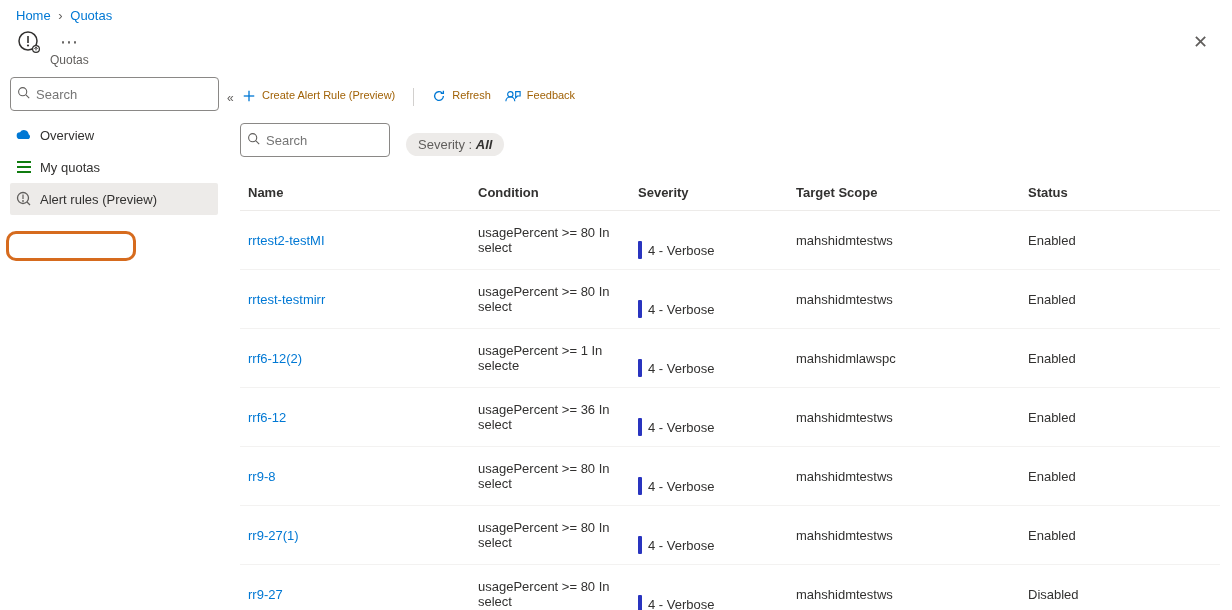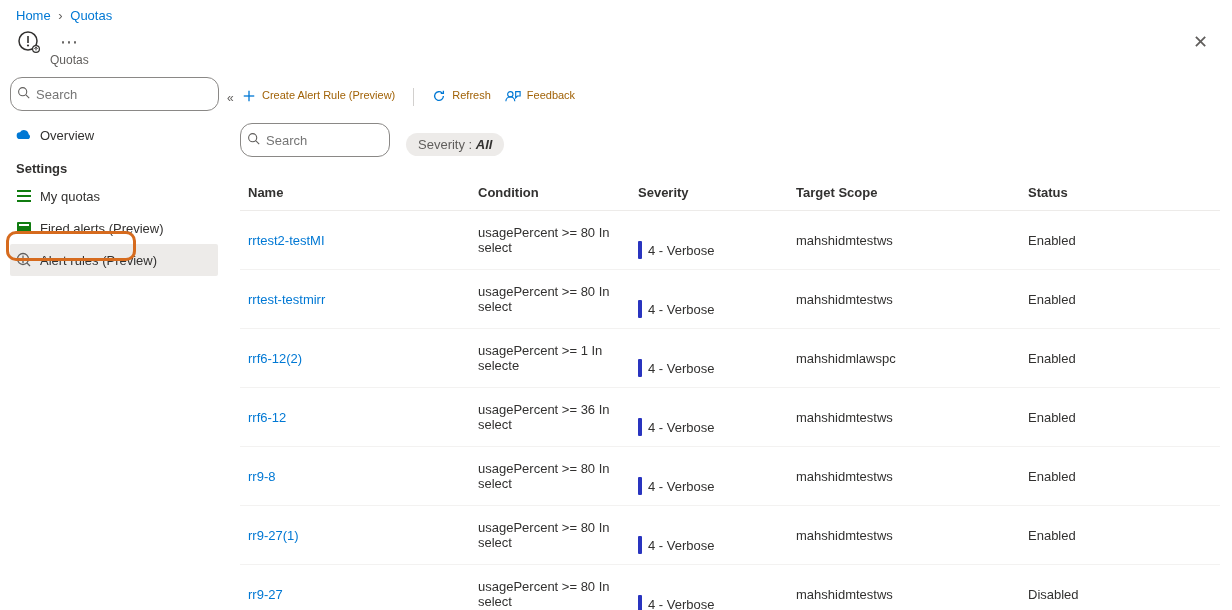--- a/index.html
+++ b/index.html
@@ -12,21 +12,21 @@
     .header-row { display: flex; align-items: center; padding: 4px 16px 0; }
     .header-icon { width: 26px; height: 26px; margin-right: 8px; display:flex; align-items:center; justify-content:center; }
     .header-title { font-size: 22px; font-weight: 600; color: #323130; }
     .header-title .light { font-weight: 400; color: #605e5c; }
     .header-more { margin-left: 10px; color: #605e5c; font-size: 18px; letter-spacing: 1px; cursor: pointer; }
     .header-close { margin-left: auto; font-size: 18px; color: #605e5c; cursor: pointer; padding-right: 8px;}
     .header-sub { font-size: 12px; color: #605e5c; margin-left: 50px; margin-top: -2px; margin-bottom: 10px; }
 
     .layout { display: flex; }
     .sidebar { width: 224px; padding-left: 10px; padding-right: 6px; }
-    .search-box { display: flex; align-items: center; border: 1px solid #8a8886; border-radius: 12px; height: 26px; padding: 16px 6px; margin-bottom: 8px; }
+    .search-box { display: flex; align-items: center; border: 1px solid #8a8886; border-radius: 4px; height: 26px; padding: 16px 6px; margin-bottom: 8px; }
     .search-box input { border: none; outline: none; flex: 1; font-size: 13px; color: #605e5c; background: transparent; }
     .search-icon { color: #605e5c; font-size: 13px; margin-right: 6px; }
     .collapse { color: #605e5c; cursor: pointer; font-size: 12px; }
     .side-search-row { display:flex; align-items:center; gap:8px; }
     .side-search-row .search-box { flex:1; }
 
     .nav-item { display: flex; align-items: center; height: 32px; padding: 0 6px; cursor: pointer; border-radius: 2px; gap: 8px; }
     .nav-item.active { background: #edebe9; }
     .nav-icon { width: 16px; display:flex; align-items:center; justify-content:center; }
 
@@ -94,41 +94,31 @@
 
     <div class="nav-item">
       <span class="nav-icon">
         <svg width="16" height="12" viewBox="0 0 24 16">
             <path d="M6 14 a5 5 0 0 1 0-10 a7 7 0 0 1 13 3 a4 4 0 0 1 0 7 z" fill="#0078d4"></path>
           </svg>
       </span>
       <span>Overview</span>
     </div>
 
-    <div class="nav-section">Settings</div>
 
     <div id="sidebar-items">
         <div class="nav-item">
           <span class="nav-icon">
             <svg width="16" height="14" viewBox="0 0 16 14">
               <line x1="1" y1="2" x2="15" y2="2" stroke="#107c10" stroke-width="2"></line>
               <line x1="1" y1="7" x2="15" y2="7" stroke="#107c10" stroke-width="2"></line>
               <line x1="1" y1="12" x2="15" y2="12" stroke="#107c10" stroke-width="2"></line>
             </svg>
           </span>
           <span>My quotas</span>
-        </div>
-        <div class="nav-item">
-          <span class="nav-icon">
-            <svg width="16" height="14" viewBox="0 0 16 14">
-              <rect x="1" y="1" width="14" height="11" rx="1" fill="#107c10"></rect>
-              <rect x="3" y="3" width="10" height="2" fill="#fff"></rect>
-            </svg>
-          </span>
-          <span>Fired alerts (Preview)</span>
         </div>
         <div class="nav-item active">
           <span class="nav-icon">
             <svg width="16" height="16" viewBox="0 0 16 16">
               <circle cx="7" cy="7" r="5.5" fill="none" stroke="#605e5c" stroke-width="1.3"></circle>
               <rect x="6.4" y="3.5" width="1.2" height="4.5" fill="#605e5c"></rect>
               <circle cx="7" cy="10" r="0.9" fill="#605e5c"></circle>
               <path d="M11 11 l3 3" stroke="#605e5c" stroke-width="1.3"></path>
             </svg>
           </span>

